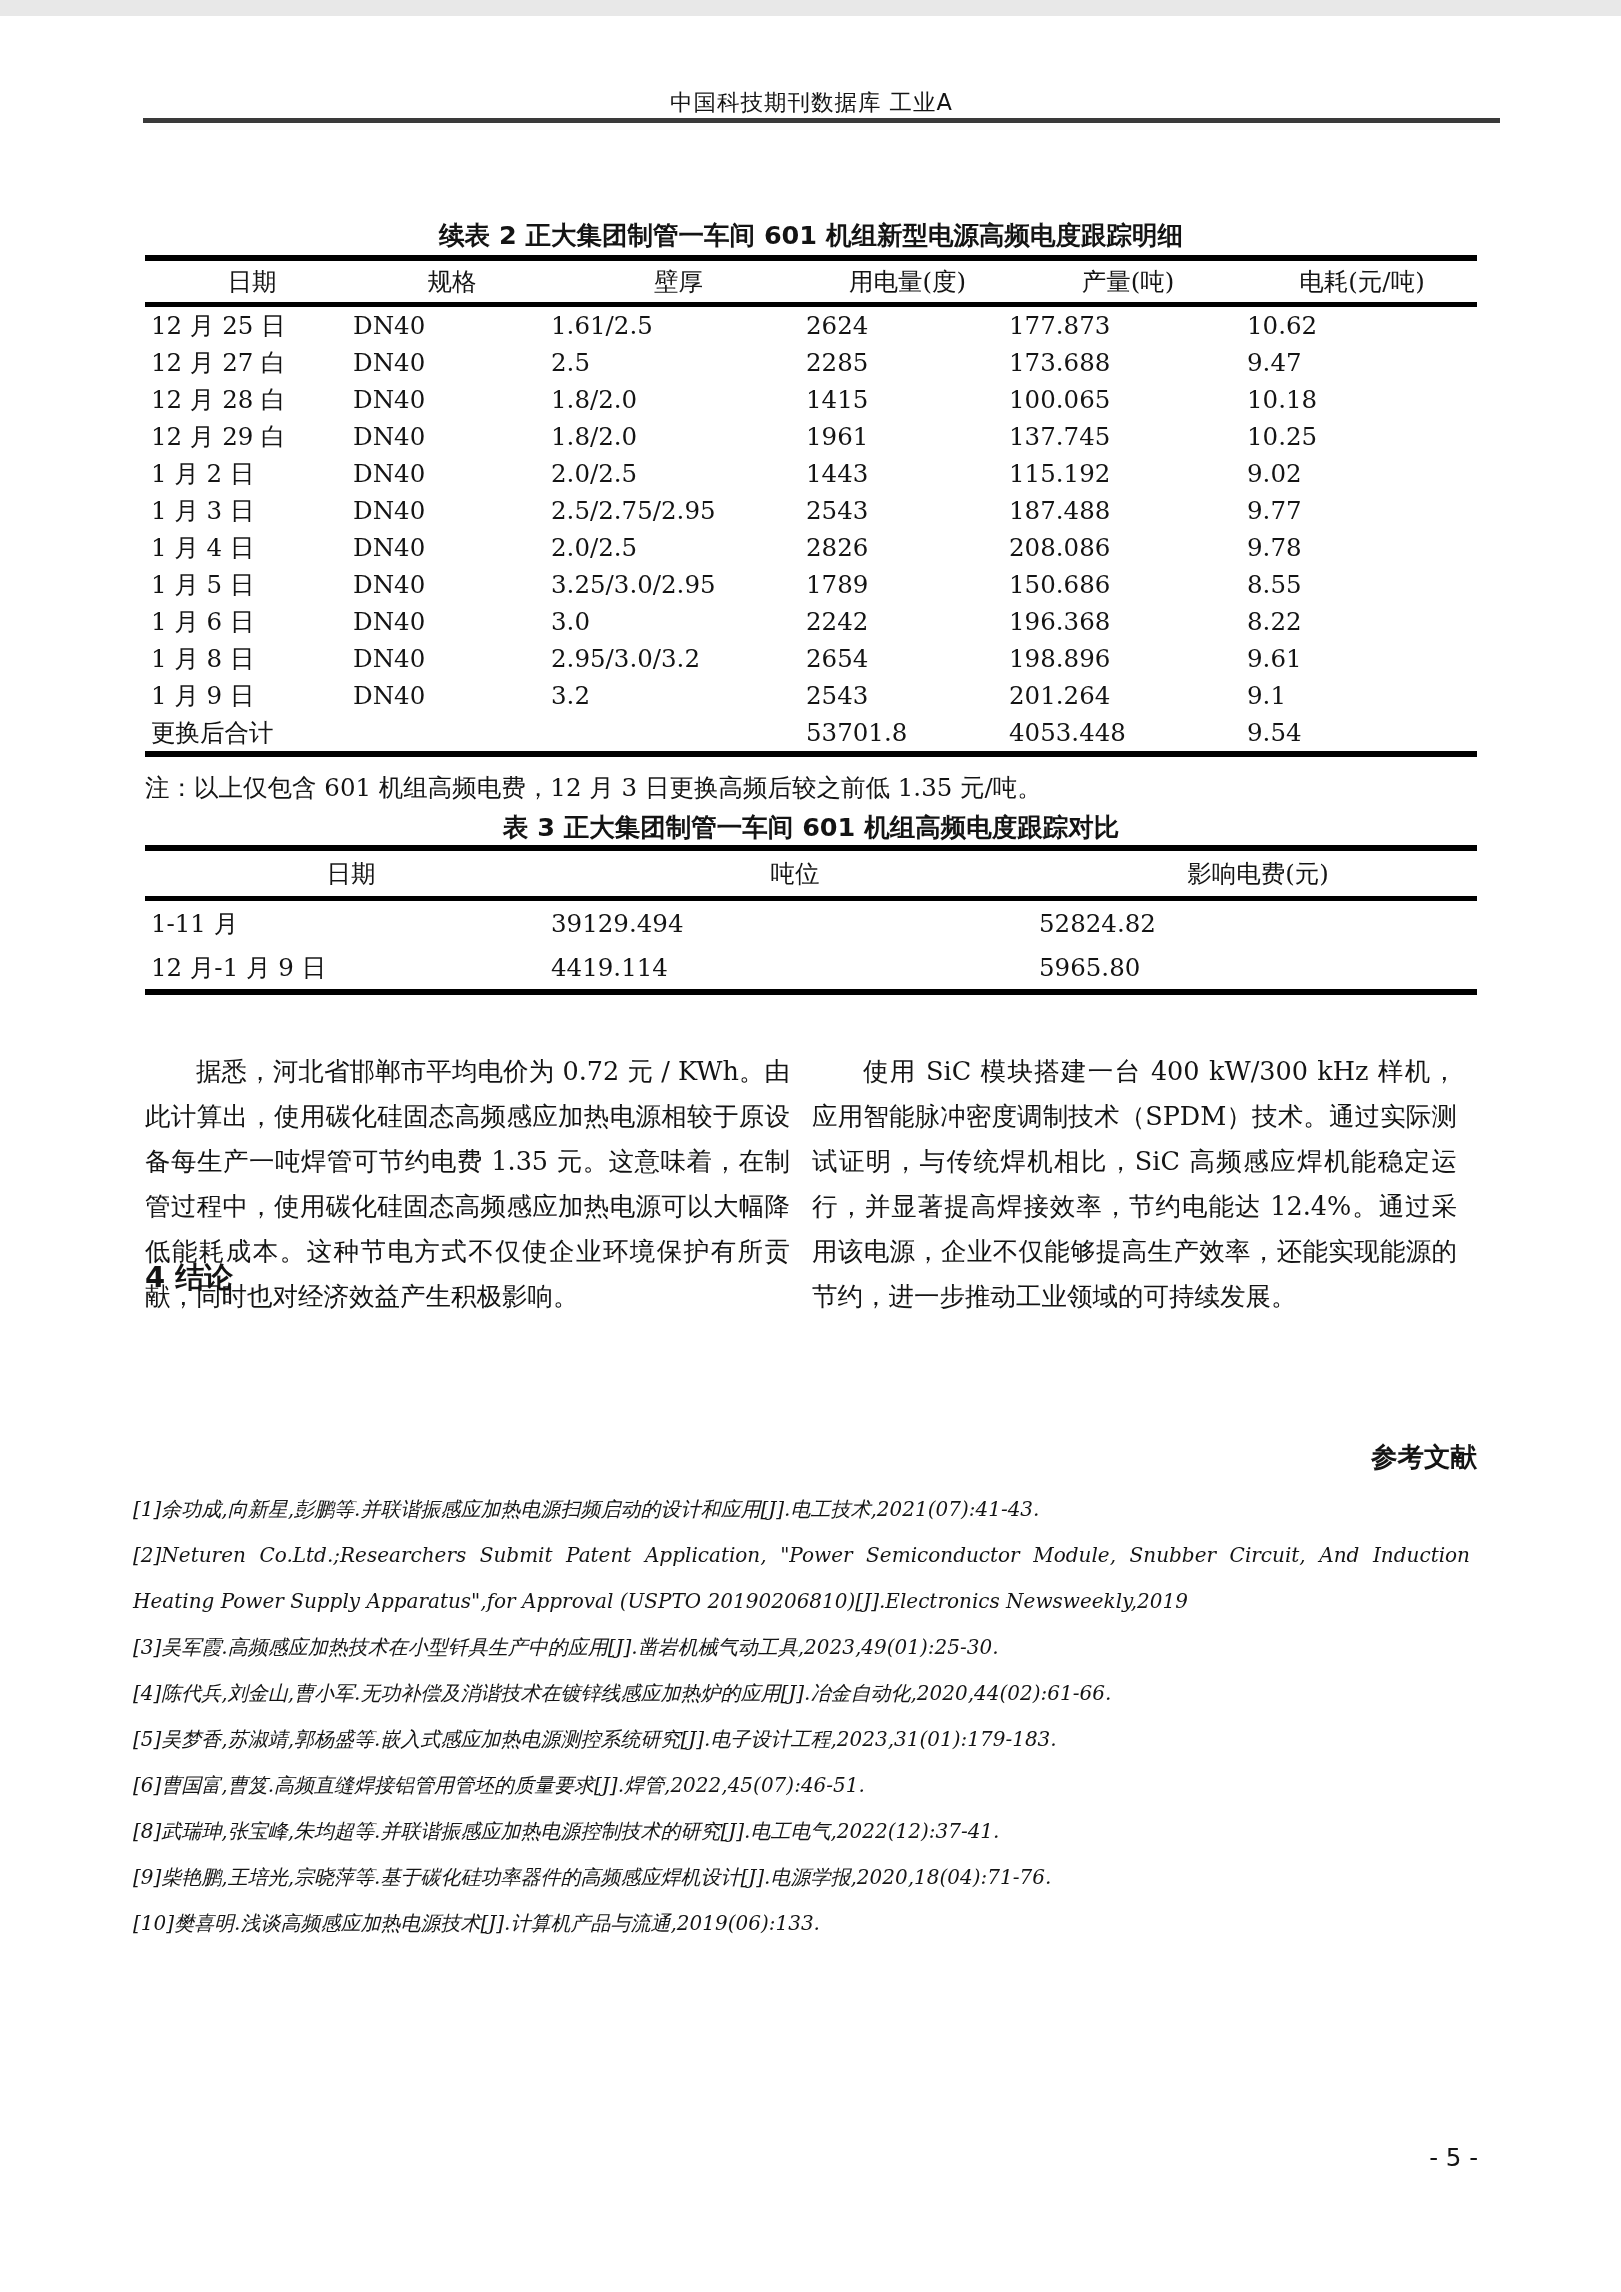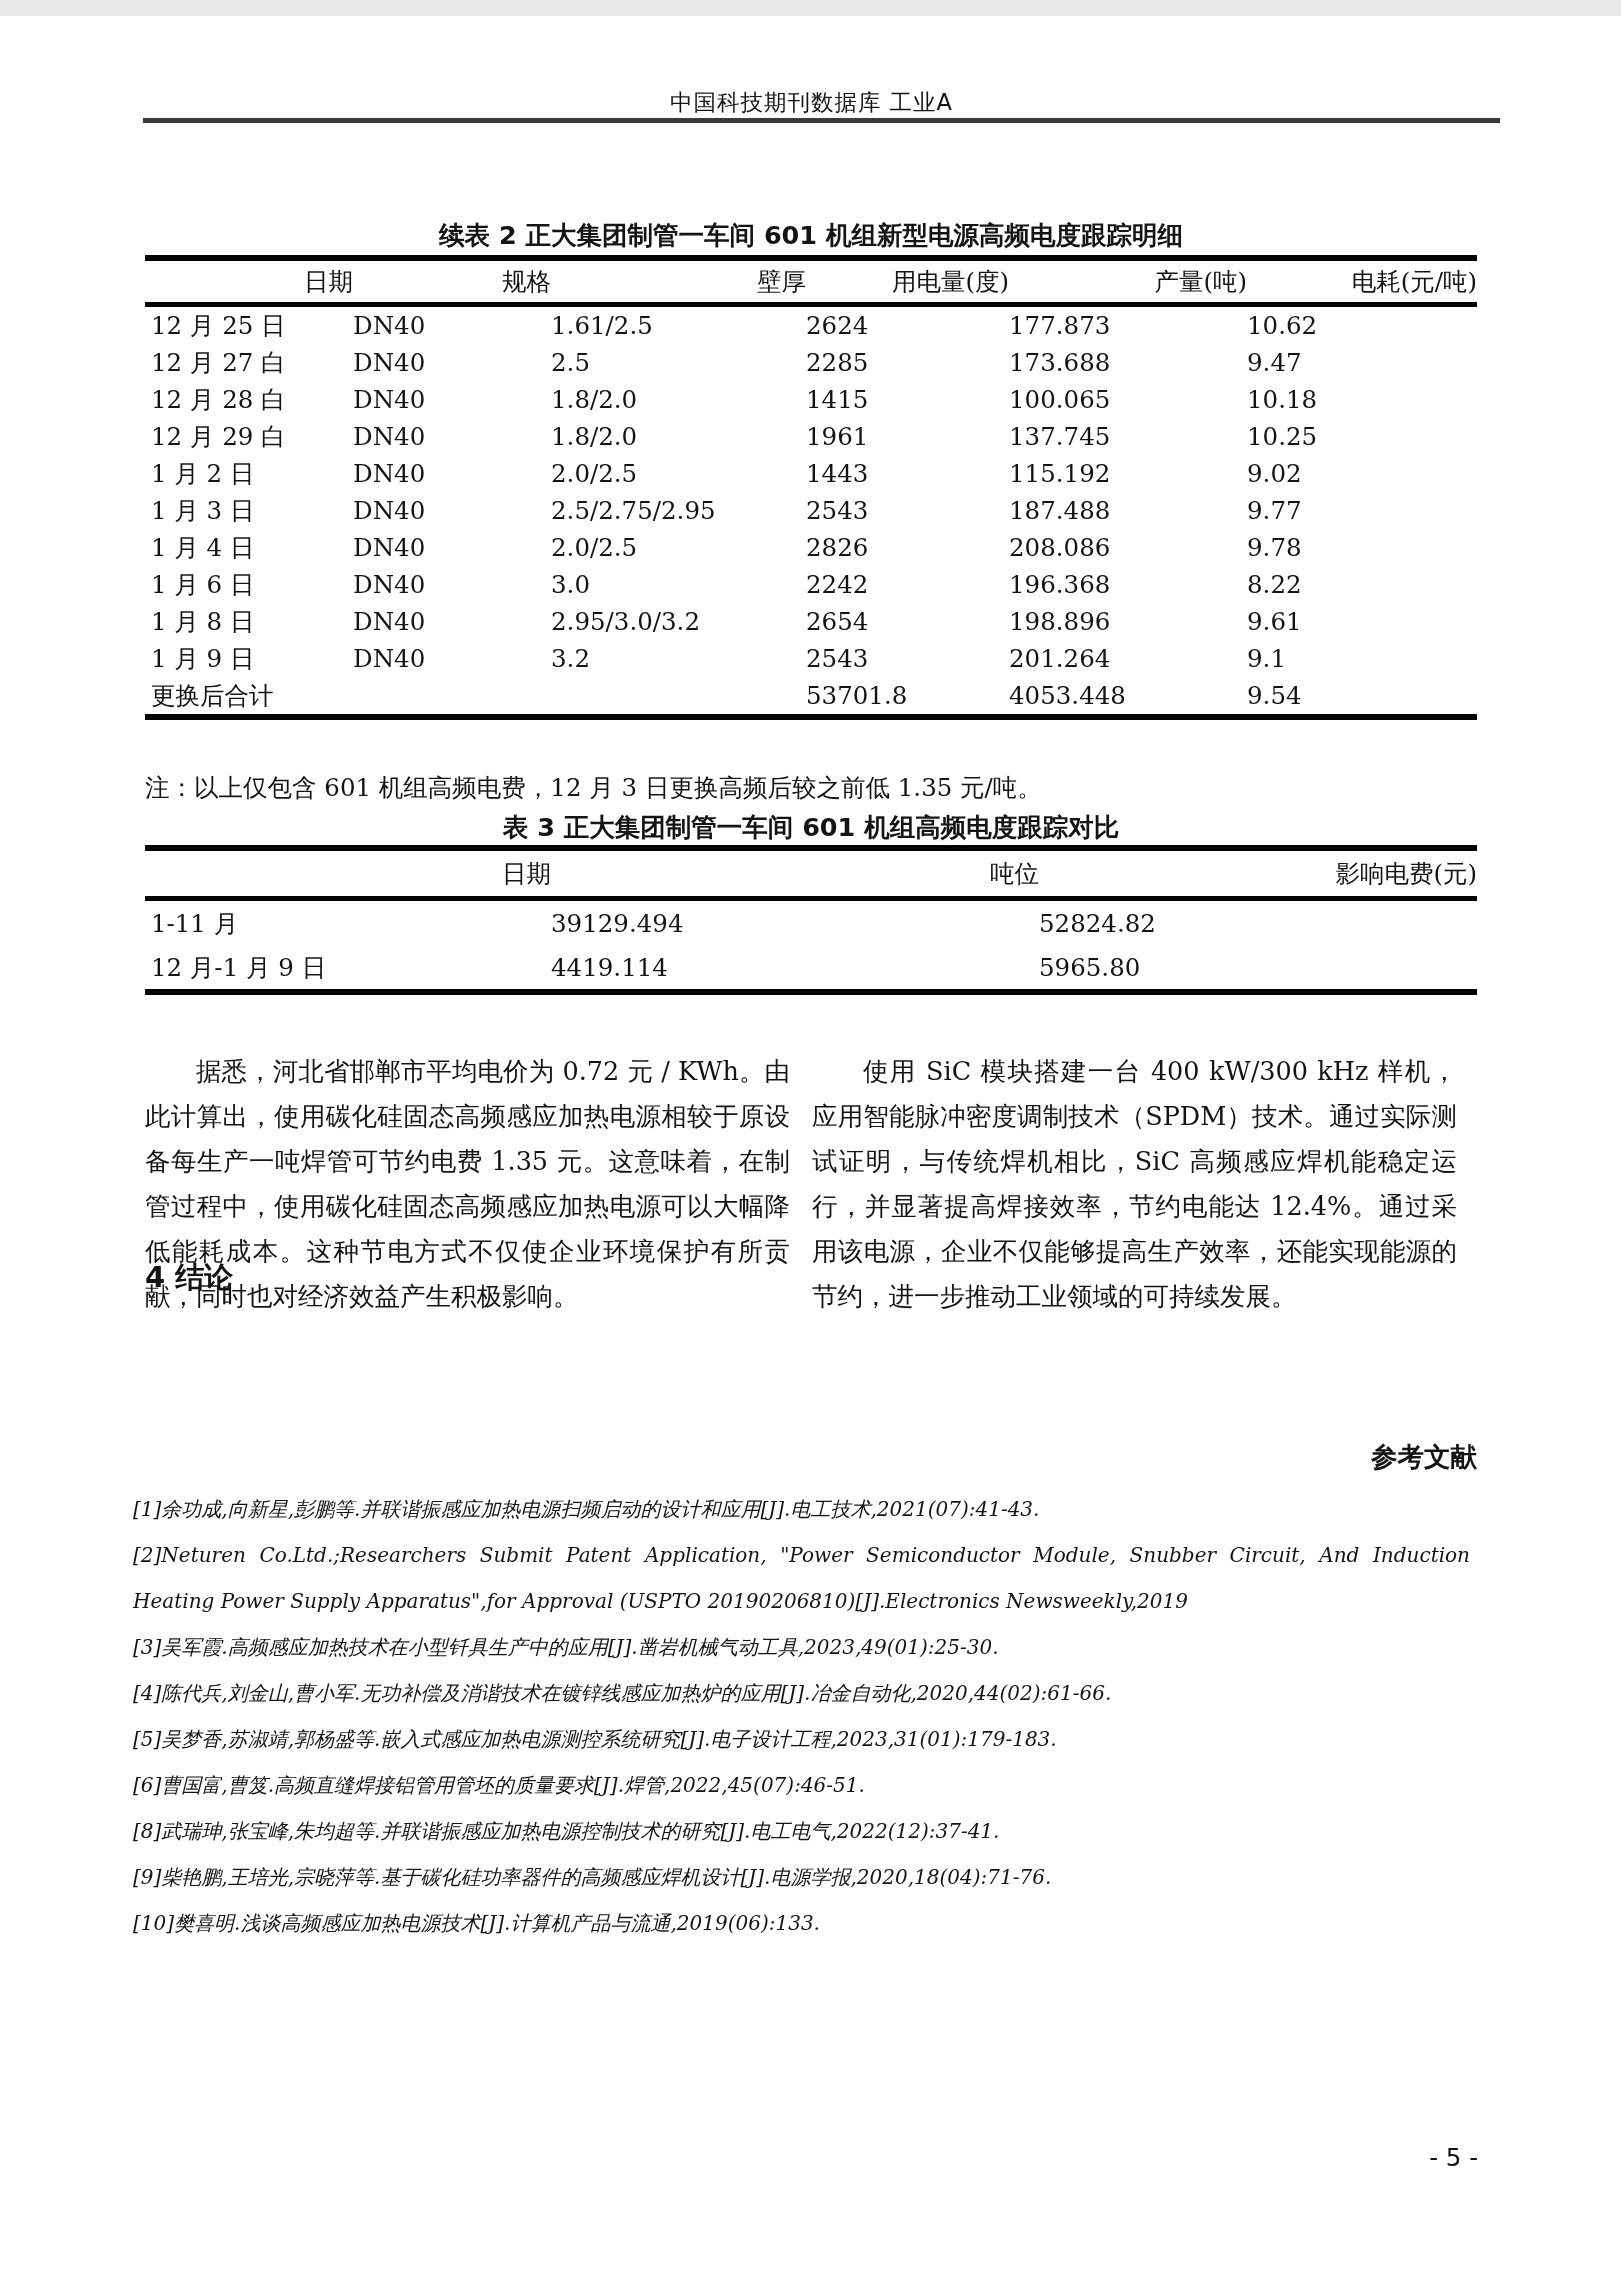--- a/index.html
+++ b/index.html
@@ -30,21 +30,21 @@
   #caption3 { top:794px; }
   table.data {
     position:absolute; left:145px; width:1332px;
     border-collapse:collapse; table-layout:fixed;
     font-size:24.5px;
     border-top:6.9px solid #000; border-bottom:6.9px solid #000;
   }
   #table2 { top:239px; }
   #table3 { top:829px; }
   table.data thead th {
-    font-weight:normal; text-align:right; vertical-align:middle;
+    font-weight:normal; text-align:center; vertical-align:middle;
     border-bottom:5.9px solid #000; height:41px; padding:0;
   }
   table.data td { padding:0; vertical-align:middle; text-align:left; }
   #table2 tbody td { height:37px; }
   #table3 thead th { height:45px; }
   #table3 tbody td { height:44px; }
   table.data th:first-child, table.data td:first-child { padding-left:5.9px; }
   .tbl-note {
     position:absolute; top:755px; left:145px; width:1343px;
     font-size:24.5px; line-height:33px;
@@ -158,20 +158,28 @@
         </tr>
         <tr>
           <td>1 月 4 日</td>
           <td>DN40</td>
           <td>2.0/2.5</td>
           <td>2826</td>
           <td>208.086</td>
           <td>9.78</td>
         </tr>
         <tr>
+          <td>1 月 5 日</td>
+          <td>DN40</td>
+          <td>3.25/3.0/2.95</td>
+          <td>1789</td>
+          <td>150.686</td>
+          <td>8.55</td>
+        </tr>
+        <tr>
           <td>1 月 6 日</td>
           <td>DN40</td>
           <td>3.0</td>
           <td>2242</td>
           <td>196.368</td>
           <td>8.22</td>
         </tr>
         <tr>
           <td>1 月 8 日</td>
           <td>DN40</td>

